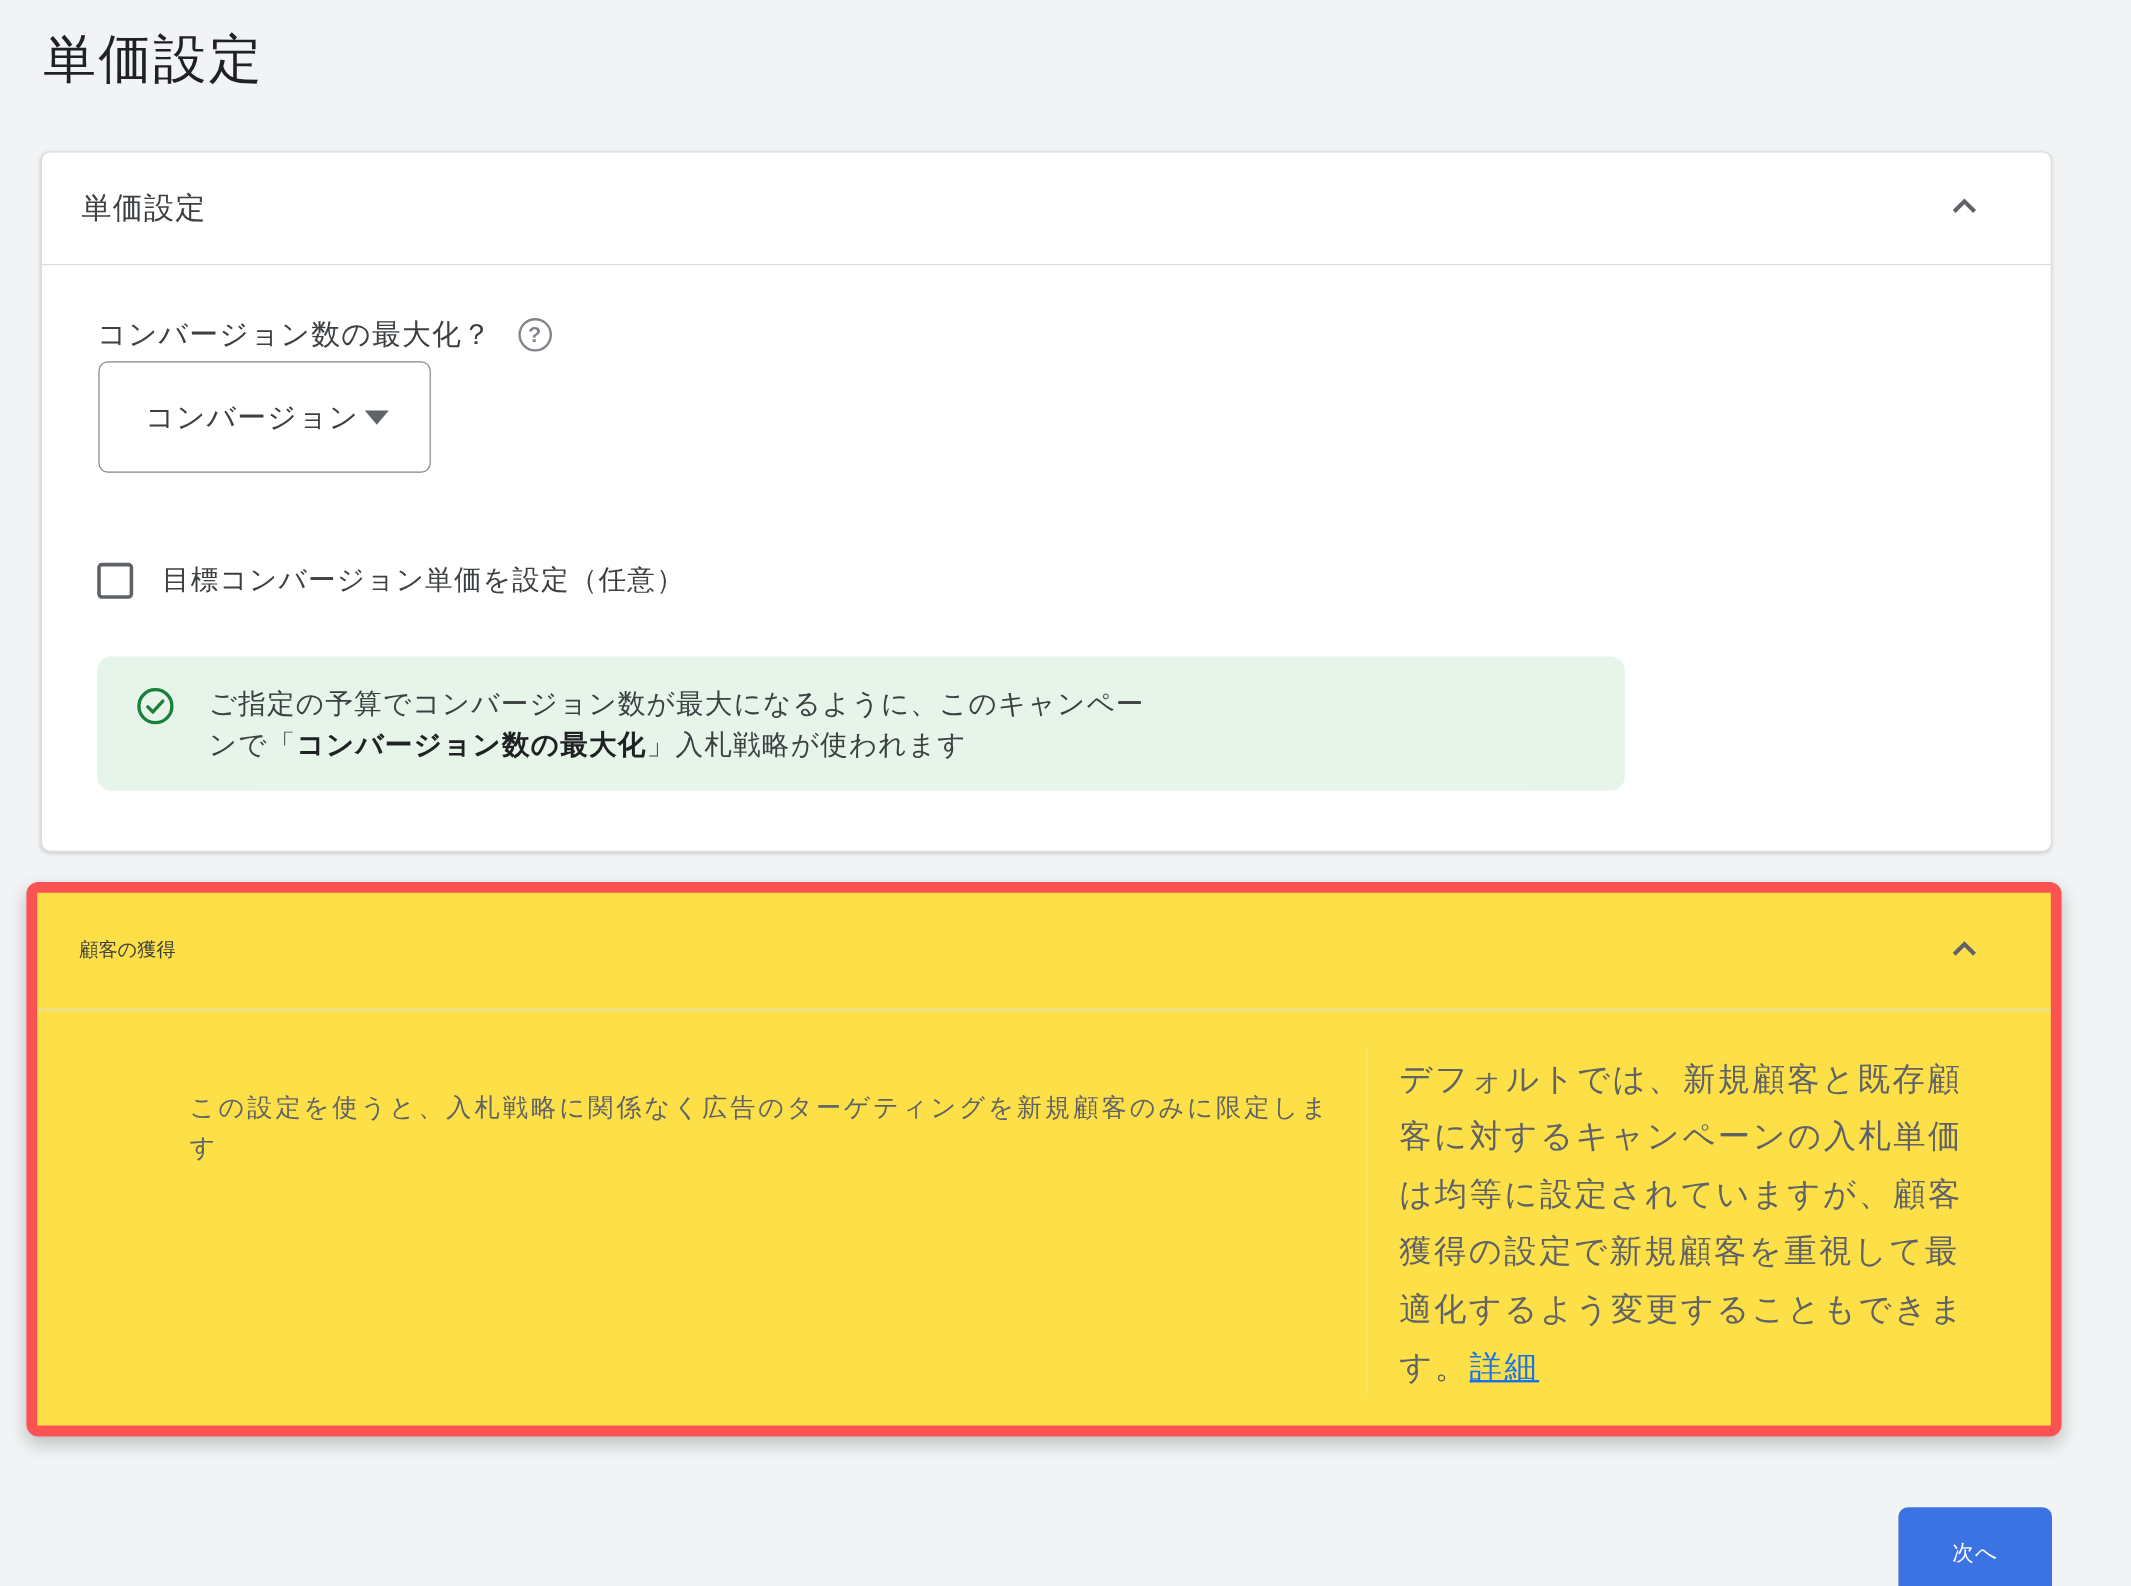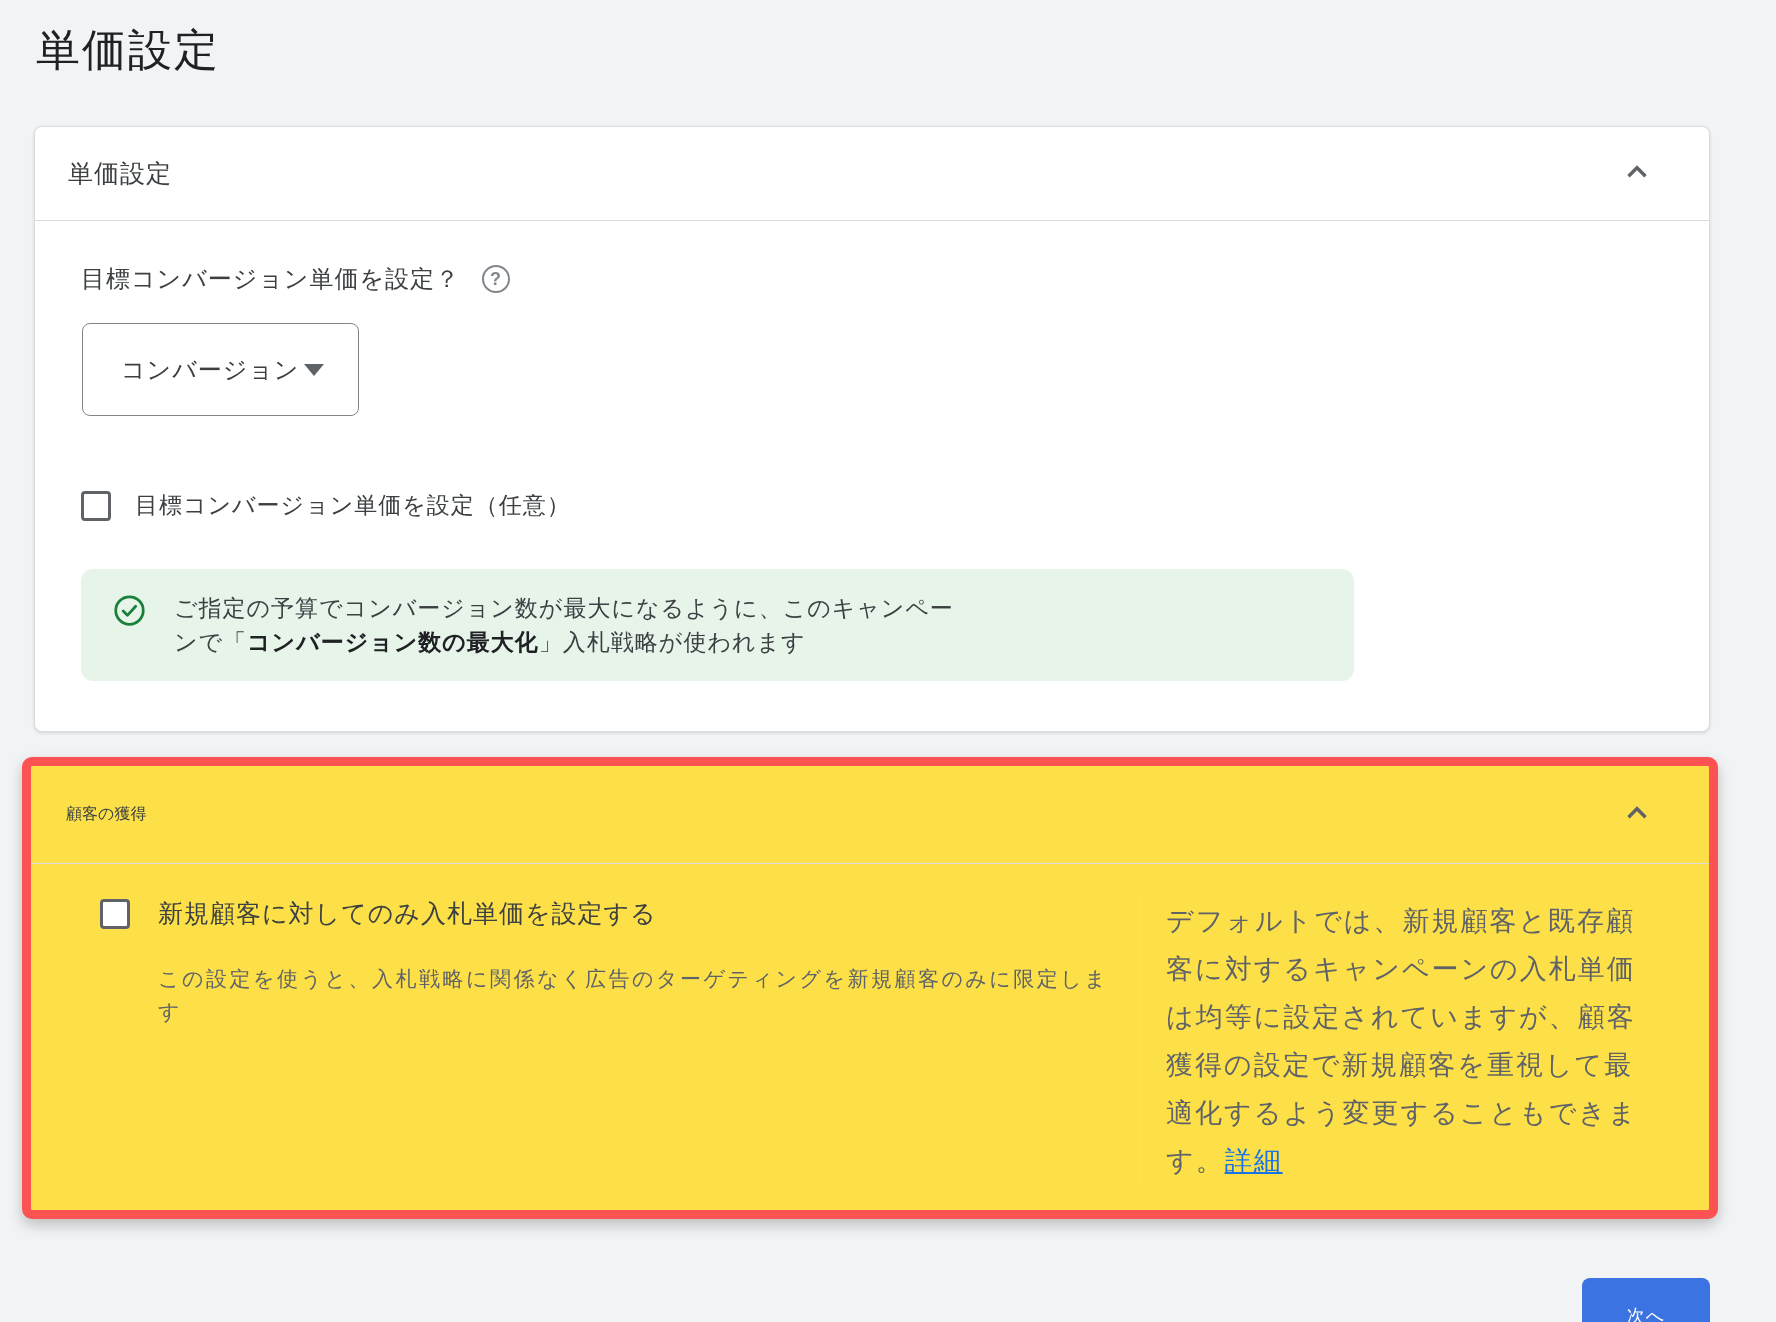--- a/index.html
+++ b/index.html
@@ -64,21 +64,21 @@
     border: 2px solid #80868b;
     border-radius: 50%;
     color: #80868b;
     font-size: 18px;
     font-weight: 700;
     display: flex; align-items: center; justify-content: center;
     cursor: pointer;
     flex: 0 0 auto;
   }
   .dropdown {
-    margin-top: 28px;
+    margin-top: 6px;
     margin-left: 1px;
     width: 277px;
     height: 93px;
     border: 1.5px solid #80868b;
     border-radius: 8px;
     background: #fff;
     display: flex;
     align-items: center;
     justify-content: space-between;
     padding: 0 34px 0 38px;
@@ -217,21 +217,21 @@
     <button class="chevron-btn">
       <span>
         <svg width="34" height="34" viewBox="0 0 24 24">
             <path d="M6 15 L12 9 L18 15" fill="none" stroke="#5f6368" stroke-width="2.4"></path>
           </svg>
       </span>
     </button>
   </div>
   <div class="card1-body">
     <div class="focus-label-row">
-      <span>目標コンバージョン単価を設定？</span>
+      <span>コンバージョン数の最大化？</span>
       <span class="help-icon">?</span>
     </div>
     <div class="dropdown">
       <span class="dropdown-value">コンバージョン</span>
       <span class="dropdown-arrow"></span>
     </div>
     <div class="checkbox-row row1">
       <span class="checkbox" role="checkbox" aria-checked="false"></span>
       <span class="checkbox-label">目標コンバージョン単価を設定（任意）</span>
     </div>
@@ -253,24 +253,20 @@
     <button class="chevron-btn">
       <span>
         <svg width="34" height="34" viewBox="0 0 24 24">
             <path d="M6 15 L12 9 L18 15" fill="none" stroke="#5f6368" stroke-width="2.4"></path>
           </svg>
       </span>
     </button>
   </div>
   <div class="card2-body">
     <div class="card2-left">
-      <div class="checkbox-row">
-        <span class="checkbox" role="checkbox" aria-checked="false"></span>
-        <span class="checkbox-label">新規顧客に対してのみ入札単価を設定する</span>
-      </div>
       <p class="checkbox-desc">この設定を使うと、入札戦略に関係なく広告のターゲティングを新規顧客のみに限定します</p>
     </div>
     <aside class="card2-right">
       <p class="side-note-text"><span>デフォルトでは、新規顧客と既存顧客に対するキャンペーンの入札単価は均等に設定されていますが、顧客獲得の設定で新規顧客を重視して最適化するよう変更することもできます。</span><a class="side-note-link">詳細</a></p>
     </aside>
   </div>
 </section>
 
 <div class="footer-row">
   <button class="next-button">次へ</button>

